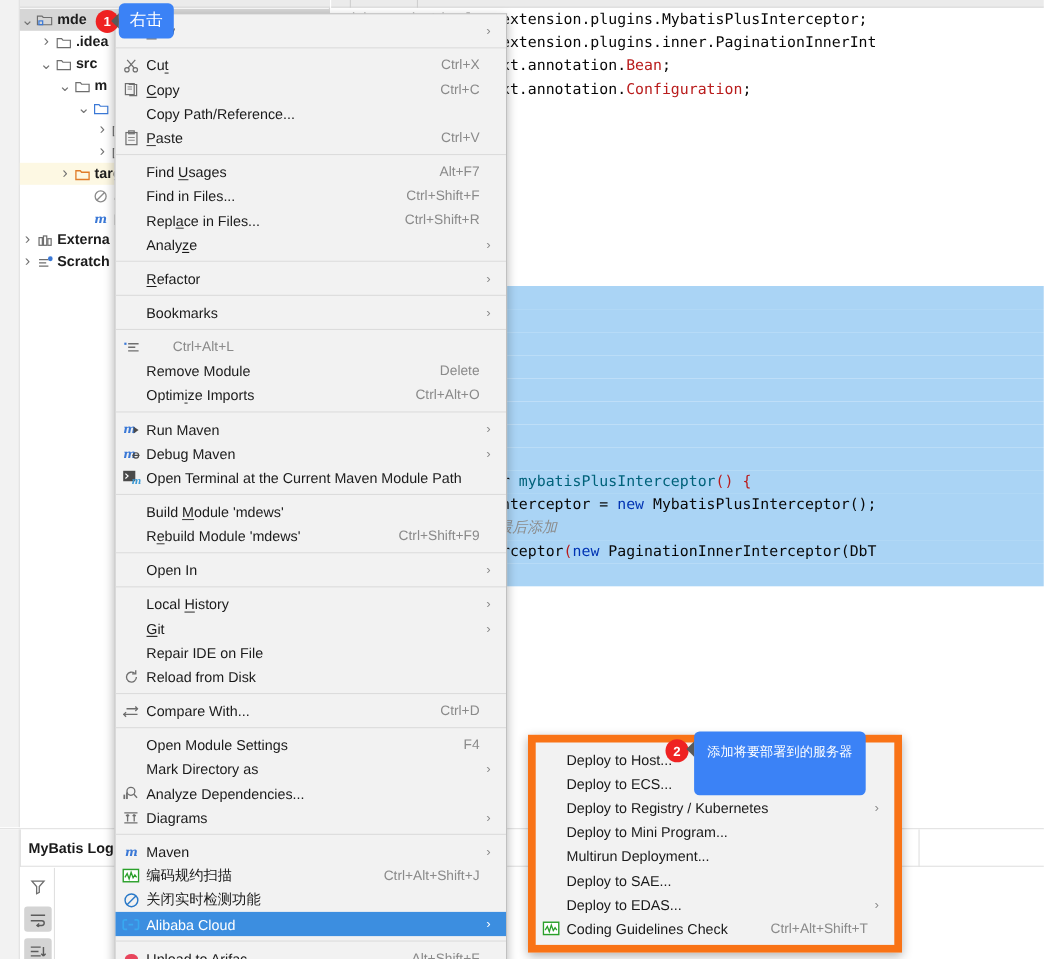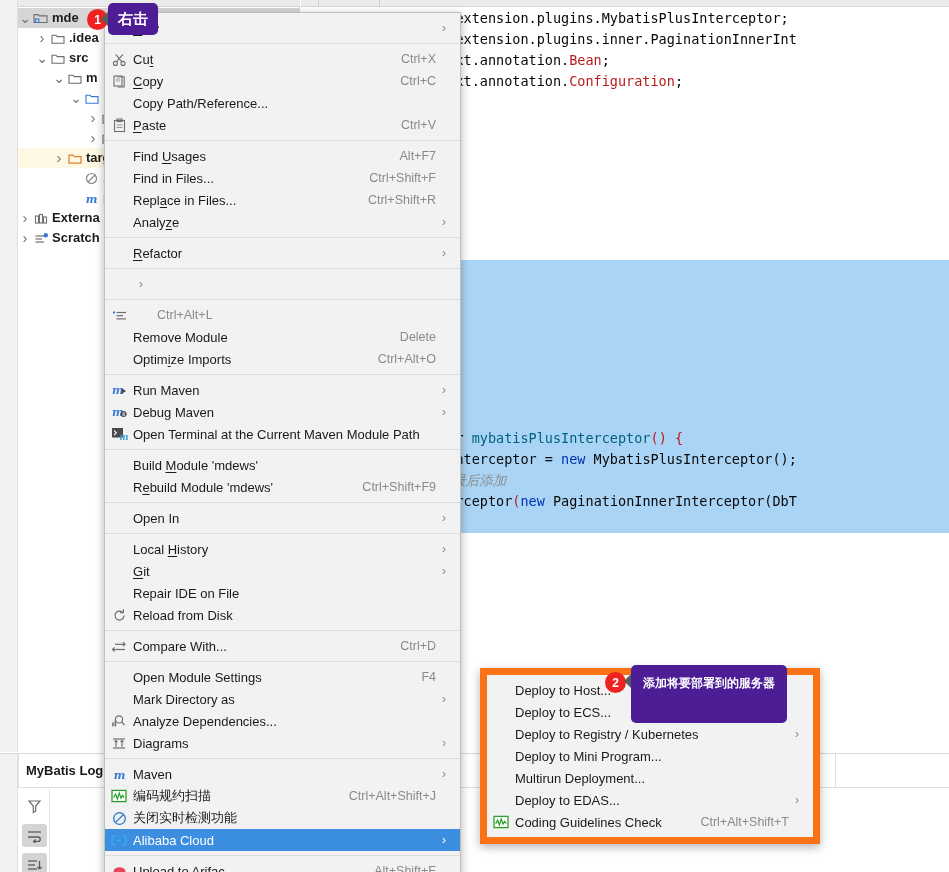--- a/index.html
+++ b/index.html
@@ -127,23 +127,23 @@
   }
 
   
   .badge {
     position: absolute; width: 21px; height: 21px; border-radius: 50%;
     background: #ef2222; color: #ffffff; font-size: 12px; font-weight: bold;
     display: flex; align-items: center; justify-content: center;
     z-index: 60;
   }
   .tip {
-    position: absolute; background: #4c1d95; color: #ffffff;
+    position: absolute; background: #3b82f6; color: #ffffff;
     border-radius: 5px; font-size: 15px; line-height: 20px;
-    padding: 6px 10px; z-index: 61; white-space: nowrap; font-weight: bold;
+    padding: 6px 10px; z-index: 61; white-space: nowrap;
   }
   .tip::before {
     content: ""; position: absolute; left: -7px; top: 9px;
     border-top: 7px solid transparent; border-bottom: 7px solid transparent;
     border-right: 7px solid #5a5a5a;
   }
 </style>
 </head>
 <body>
 
@@ -423,20 +423,21 @@
       </div>
       <div class="msep"></div>
       <div class="mi">
         <span class="mi-ico"></span>
         <span class="mi-lab"><span class="u">R</span>efactor</span>
         <span class="mi-arrow">›</span>
       </div>
       <div class="msep"></div>
       <div class="mi">
         <span class="mi-ico"></span>
+        <span class="mi-lab">Bookmarks</span>
         <span class="mi-arrow">›</span>
       </div>
       <div class="msep"></div>
       <div class="mi">
         <span class="mi-ico">
           <span style="display: inline-flex; align-items: center; justify-content: center;">
             <svg width="15" height="13" viewBox="0 0 15 13">
               <rect x="1" y="2.5" width="2" height="2" fill="#3a78d6"></rect>
               <line x1="4.5" y1="3.5" x2="14" y2="3.5" stroke="#6e6e6e" stroke-width="1.2"></line>
               <line x1="4.5" y1="6.7" x2="11" y2="6.7" stroke="#6e6e6e" stroke-width="1.2"></line>
@@ -686,20 +687,25 @@
         <span class="mi-lab">Deploy to Mini Program...</span>
         <span class="mi-arrow"></span>
       </div>
       <div class="mi">
         <span class="mi-ico"></span>
         <span class="mi-lab">Multirun Deployment...</span>
         <span class="mi-arrow"></span>
       </div>
       <div class="mi">
         <span class="mi-ico"></span>
+        <span class="mi-lab">Deploy to SAE...</span>
+        <span class="mi-arrow"></span>
+      </div>
+      <div class="mi">
+        <span class="mi-ico"></span>
         <span class="mi-lab">Deploy to EDAS...</span>
         <span class="mi-arrow">›</span>
       </div>
       <div class="mi">
         <span class="mi-ico">
           <span style="display: inline-flex; align-items: center; justify-content: center;">
             <svg width="16" height="14" viewBox="0 0 16 14">
               <rect x="1" y="1.4" width="14" height="11.2" fill="#ffffff" stroke="#2aa02a" stroke-width="1.3"></rect>
               <path d="M2.6 8.6 4.6 5.2 6.4 10 8.2 4l1.8 5 1.6-2.6 1.6 2.2" fill="none" stroke="#2aa02a" stroke-width="1.2"></path>
             </svg>

